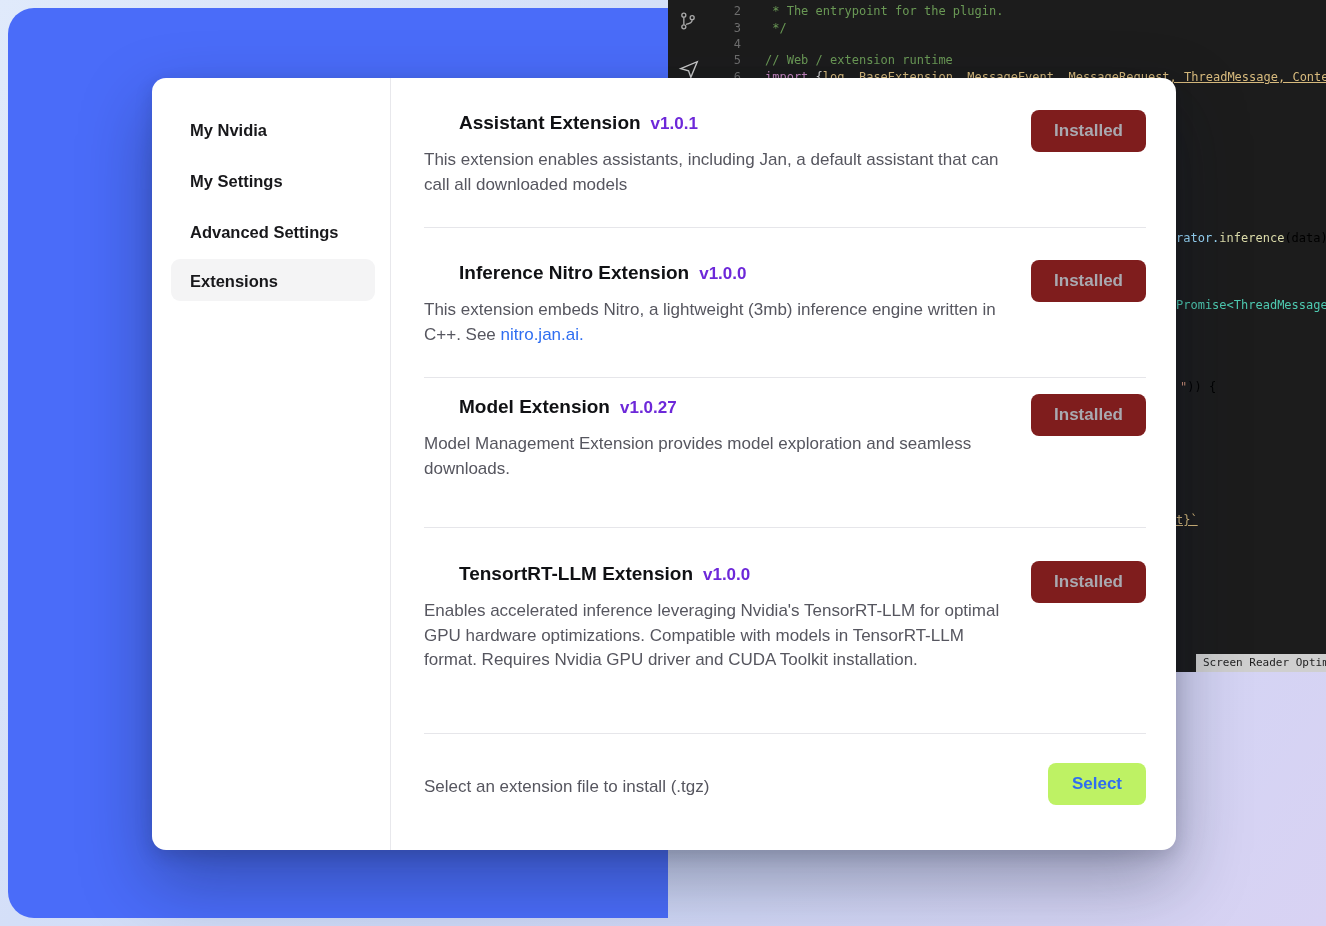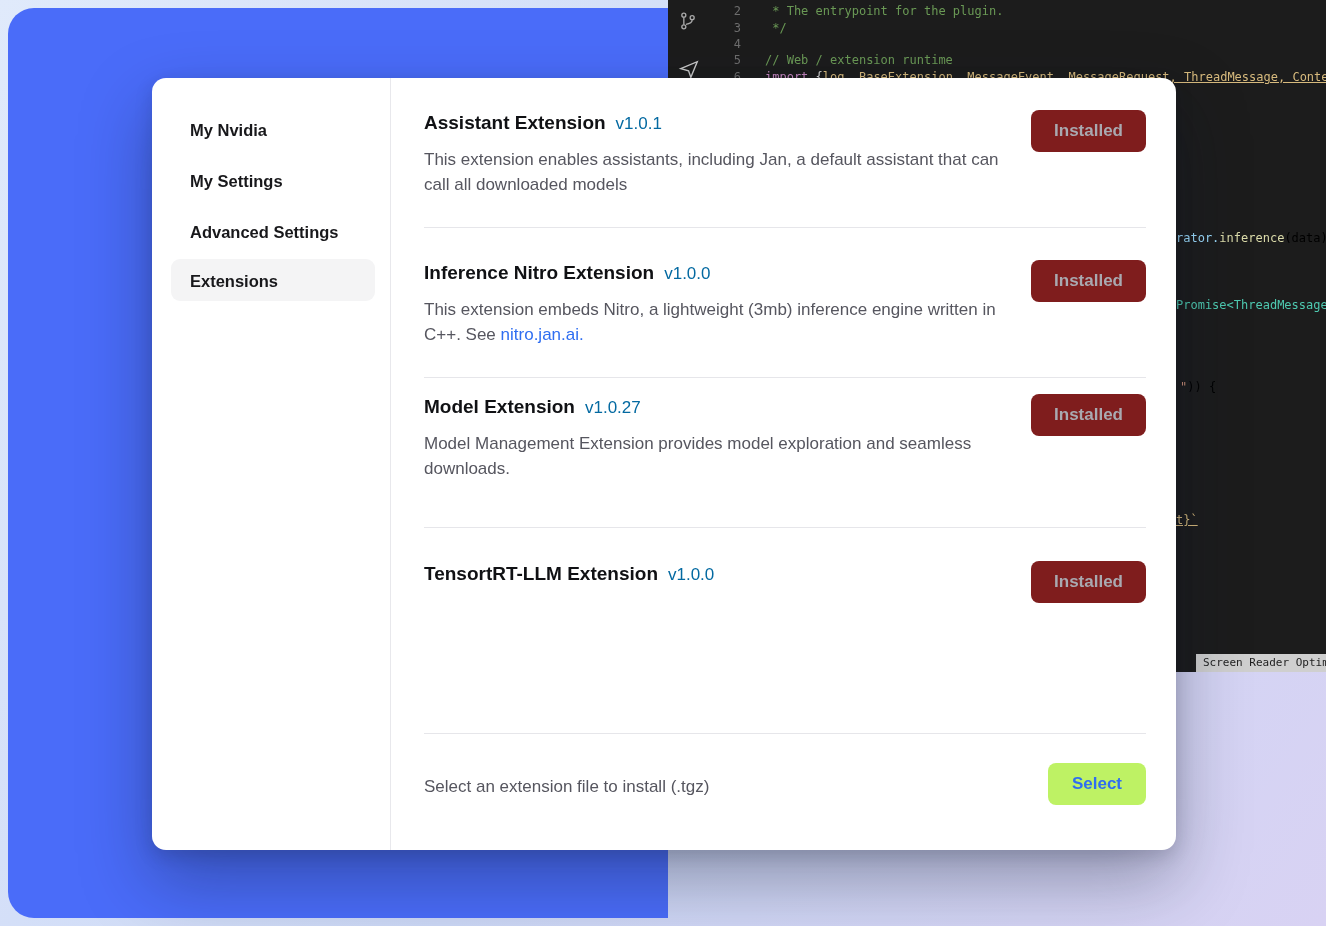--- a/index.html
+++ b/index.html
@@ -38,23 +38,23 @@
     background:#ffffff; border-radius:14px;
     box-shadow:0 30px 70px rgba(15,23,42,.35), 0 6px 18px rgba(15,23,42,.15); }
   .v-divider { position:absolute; left:238px; top:0; bottom:0; width:1px; background:#e8e8ec; }
 
   .nav-item { position:absolute; left:38px; height:24px; line-height:24px;
     font-size:16.5px; font-weight:700; color:#18181b; cursor:pointer; white-space:nowrap; }
   .nav-active-pill { position:absolute; left:19px; top:181px; width:204px; height:42px;
     background:#f4f4f5; border-radius:9px; }
 
   .ext-row { position:absolute; left:272px; width:722px; }
-  .row-title-line { display:flex; align-items:baseline; }
+  .row-title-line { display:flex; align-items:baseline;margin-left:35px; }
   .row-title { font-size:19px; font-weight:700; color:#101114; line-height:26px; }
-  .row-version { margin-left:10px; font-size:17px; font-weight:400; color:#0369a1; }
+  .row-version { margin-left:10px; font-size:17px; font-weight:700; color:#6d28d9; }
   .row-desc { margin-top:12px; width:580px; font-size:17px; color:#56565f; line-height:24.5px; }
   .desc-link { color:#2f6ef1; cursor:pointer; }
 
   .btn { position:absolute; right:0; top:0; border:none; border-radius:8px;
     font-family:"Liberation Sans", sans-serif; font-size:17px; font-weight:600;
     padding:11px 23px; cursor:pointer; }
   .btn-installed { background:#7f1d1d; color:#a9a9b0; }
   .btn-select { background:#bef264; color:#2f6ef1; padding:11px 24px; }
 
   .h-div { position:absolute; left:272px; width:722px; height:1px; background:#e6e6ea; }
@@ -138,20 +138,21 @@
     <div class="row-desc">Model Management Extension provides model exploration and seamless downloads.</div>
     <button class="btn btn-installed">Installed</button>
   </div>
   <div class="h-div" style="top:449px"></div>
 
   <div class="ext-row" style="top:483px">
     <div class="row-title-line">
       <span class="row-title">TensortRT-LLM Extension</span>
       <span class="row-version">v1.0.0</span>
     </div>
+    <div class="row-desc">Enables accelerated inference leveraging Nvidia's TensorRT-LLM for optimal GPU hardware optimizations. Compatible with models in TensorRT-LLM format. Requires Nvidia GPU driver and CUDA Toolkit installation.</div>
     <button class="btn btn-installed">Installed</button>
   </div>
   <div class="h-div" style="top:655px"></div>
 
   <div class="ext-row" style="top:685px">
     <div class="row-desc">Select an extension file to install (.tgz)</div>
     <button class="btn btn-select">Select</button>
   </div>
 </div>
 

